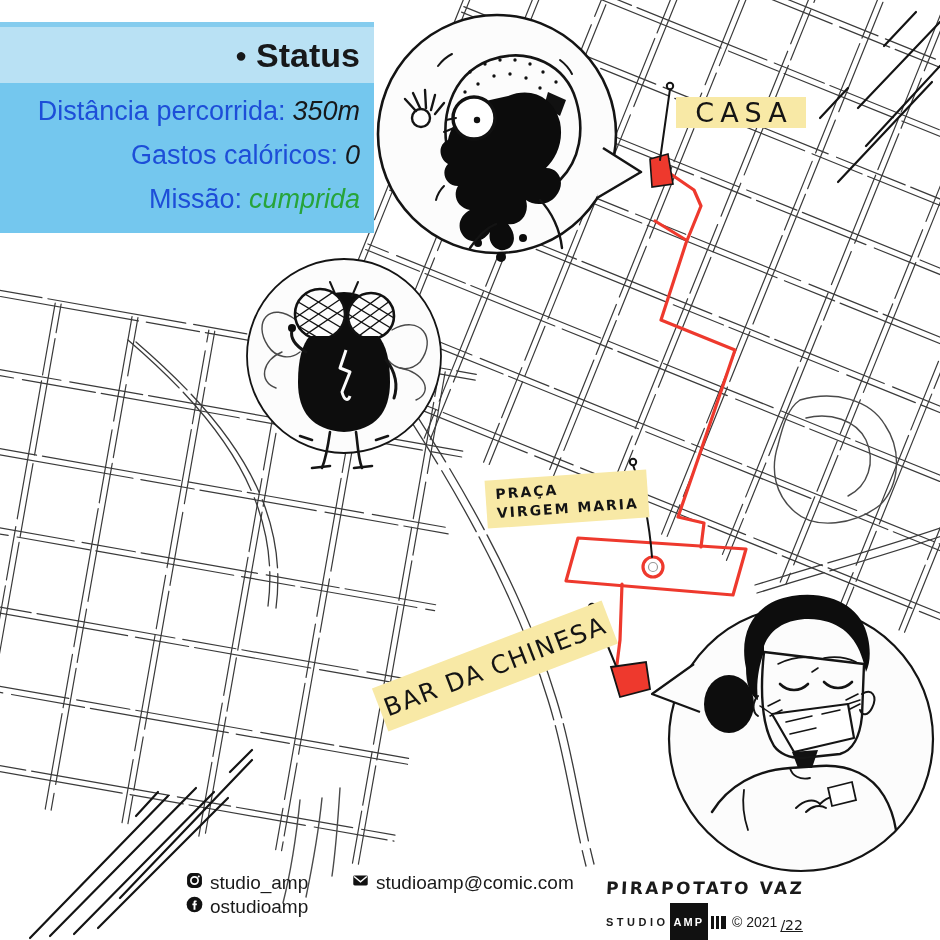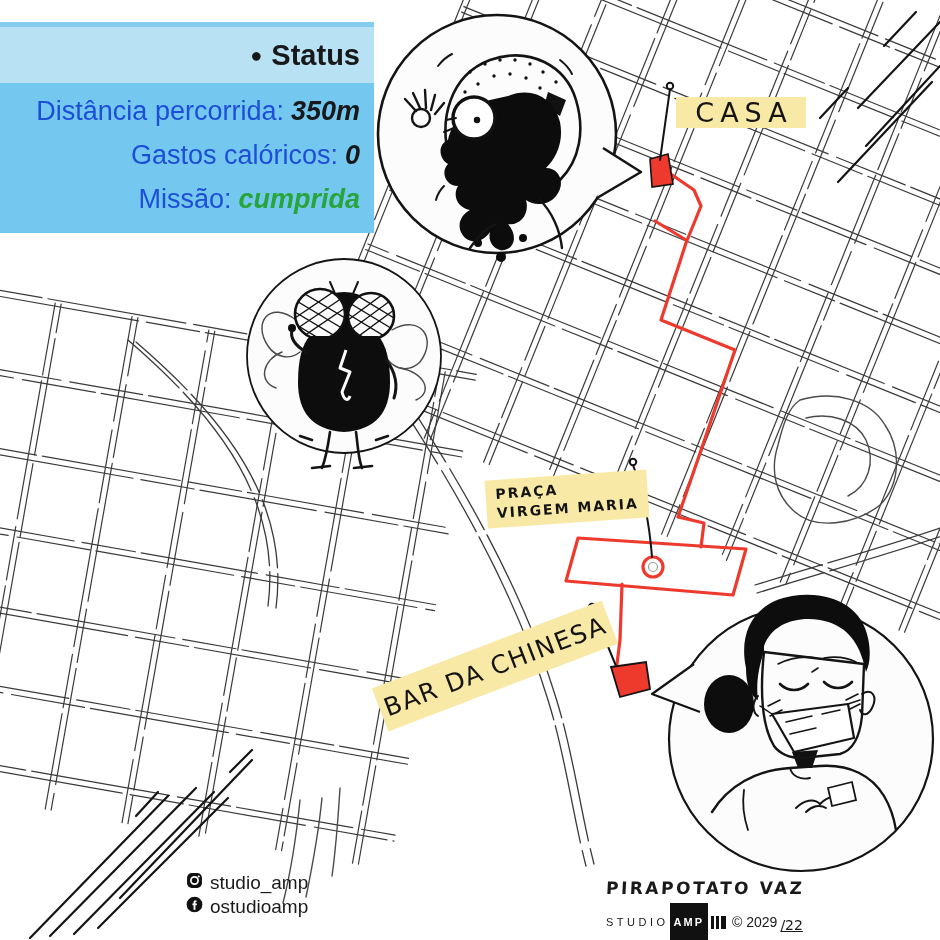--- a/index.html
+++ b/index.html
@@ -13,25 +13,25 @@
   .hatch{stroke:#141414;stroke-width:2.2;stroke-linecap:round;}
   .sketch{stroke:#4a4a4a;stroke-width:1.4;fill:none;stroke-linecap:round;}
   .route{stroke:#ee392d;stroke-width:3.2;fill:none;stroke-linecap:round;stroke-linejoin:round;}
   .ink{stroke:#141414;fill:none;stroke-linecap:round;stroke-linejoin:round;}
 
   
   #status-panel{position:absolute;left:0;top:22px;width:374px;}
   #status-header{background:#b9e1f4;border-top:5px solid #85ccee;height:56px;
                  display:flex;justify-content:flex-end;align-items:center;padding-right:14px;}
   #status-header .dot{font-size:20px;color:#17181a;margin-right:9px;}
-  #status-header .ttl{font-size:29px;font-weight:bold;color:#17181a;}
+  #status-header .ttl{font-size:34px;font-weight:bold;color:#17181a;}
   #status-body{background:#74c7ee;padding:6px 14px 12px 8px;text-align:right;}
   .srow{font-size:27px;line-height:44px;white-space:nowrap;}
   .srow .lbl{color:#1d4ed8;}
-  .srow .val{font-weight:bold;font-style:italic;color:#17181a;margin-left:7px;}
+  .srow .val{font-weight:normal;font-style:italic;color:#17181a;margin-left:7px;}
   .srow.green .val{color:#27a43a;}
 
   
   .tag{position:absolute;background:#f8e9a6;color:#141414;
        font-family:"DejaVu Sans",sans-serif;display:flex;align-items:center;justify-content:center;}
   #casa-label{left:676px;top:97px;width:130px;height:31px;font-size:27px;letter-spacing:6px;text-indent:6px;}
   #praca-label{left:486px;top:475px;width:152px;height:48px;transform:rotate(-4deg);
                font-size:14px;font-weight:bold;letter-spacing:2px;line-height:19px;
                justify-content:flex-start;padding-left:10px;}
   #bar-label{left:372px;top:643px;width:246px;height:46px;transform:rotate(-21deg);
@@ -39,21 +39,21 @@
 
   
   .fcol{position:absolute;color:#1a1a1a;}
   #footer-social{left:186px;top:872px;}
   #footer-contact{left:352px;top:872px;}
   .frow{display:flex;gap:7px;height:24px;font-size:19px;}
   #footer-credit{left:606px;top:878px;}
   #author-name{font-family:"DejaVu Sans",sans-serif;font-weight:bold;font-size:17px;
                letter-spacing:2.5px;transform:skewX(-3deg);}
   #studio-line{display:flex;align-items:center;margin-top:5px;}
-  #studio-word{font-size:11px;font-weight:normal;letter-spacing:3.5px;}
+  #studio-word{font-size:11px;font-weight:bold;letter-spacing:3.5px;}
   #studio-box{background:#111;color:#fff;font-size:11px;font-weight:bold;letter-spacing:2px;
               padding:13px 4px;margin:0 3px 0 1px;}
   .bar{display:inline-block;background:#111;height:13px;margin-right:2px;vertical-align:middle;}
   #copyright{font-size:14px;margin-left:4px;}
   #year-suffix{font-size:14px;position:relative;top:3px;margin-left:3px;font-family:"DejaVu Sans",sans-serif;text-decoration:underline;}
 </style>
 </head>
 <body>
 
 <div id="stage">
@@ -397,28 +397,35 @@
     <div class="frow">
       <svg width="17" height="17" viewBox="0 0 16 16">
         <circle cx="8" cy="8" r="7.4" fill="#111"></circle>
         <path d="M 9.8,4.2 H 8.6 C 7.6,4.2 7.1,4.8 7.1,5.8 V 7 H 6 V 8.7 H 7.1 V 13 H 8.9 V 8.7 H 10.1 L 10.3,7 H 8.9 V 6 C 8.9,5.6 9.1,5.4 9.5,5.4 H 10.3 Z" fill="#fff"></path>
       </svg>
       <span>ostudioamp</span>
     </div>
   </div>
 
   <div class="fcol" id="footer-contact">
+    <div class="frow">
+      <svg width="17" height="17" viewBox="0 0 16 16">
+        <rect x="1.2" y="3.2" width="13.6" height="9.6" rx="1.4" fill="#111"></rect>
+        <polyline points="2,4.2 8,9.2 14,4.2" fill="none" stroke="#fff" stroke-width="1.4"></polyline>
+      </svg>
+      <span>studioamp@comic.com</span>
+    </div>
   </div>
 
   <div class="fcol" id="footer-credit">
     <div id="author-name">PIRAPOTATO VAZ</div>
     <div id="studio-line">
       <span id="studio-word">STUDIO</span>
       <span id="studio-box">AMP</span>
       <span class="bar" style="width:3px"></span>
       <span class="bar" style="width:3px"></span>
       <span class="bar" style="width:5px"></span>
-      <span id="copyright">© 2029</span>
+      <span id="copyright">© 2021</span>
       <span id="year-suffix">/22</span>
     </div>
   </div>
 
 </div>
 
 </body></html>

